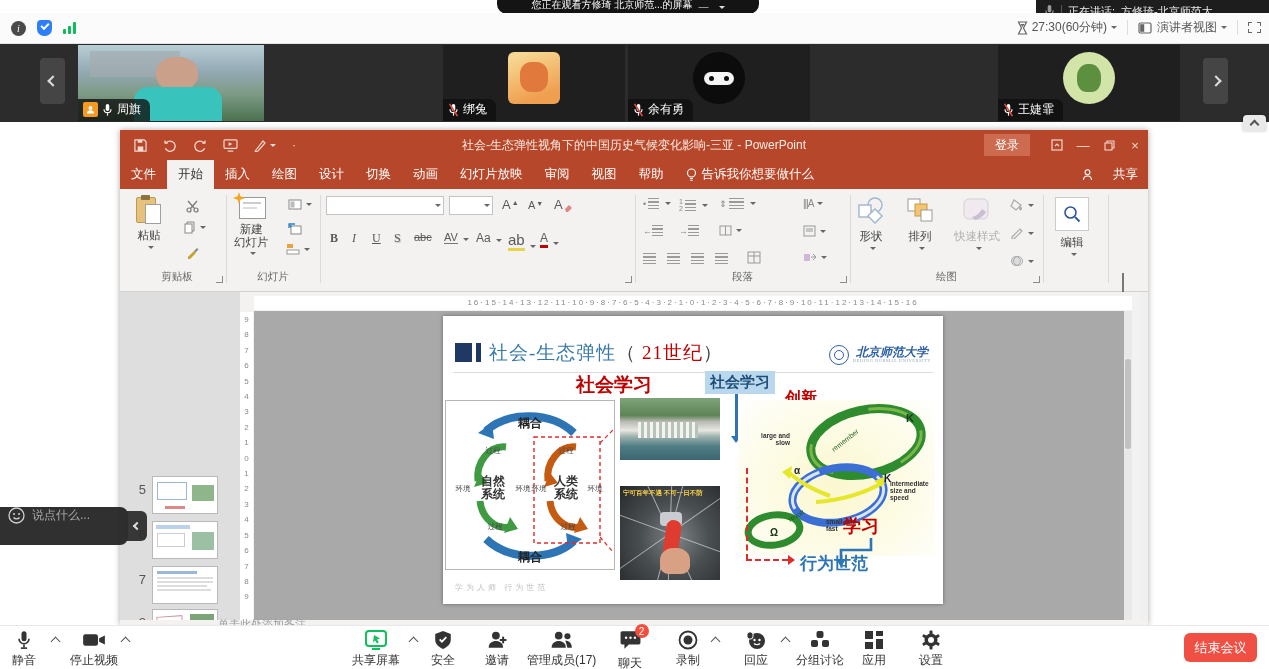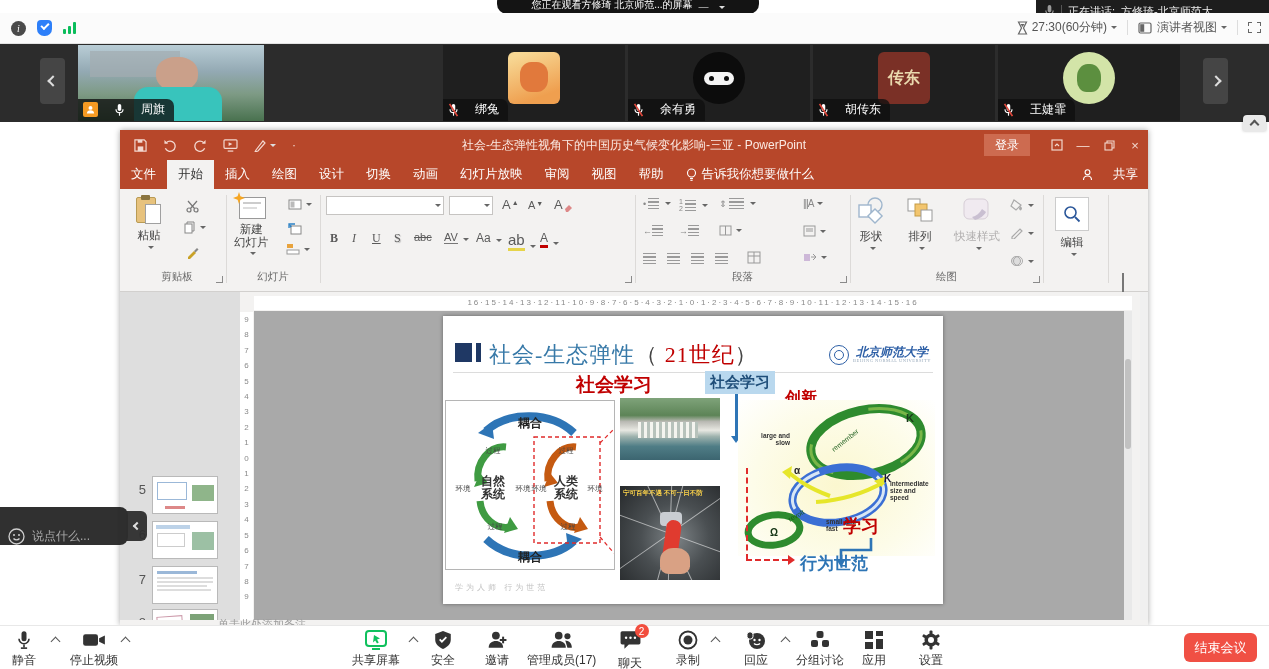--- a/index.html
+++ b/index.html
@@ -31,21 +31,21 @@
   .fsic i{position:absolute;width:4px;height:4px;border:1.5px solid #666}
   .fsic i:nth-child(1){left:0;top:0;border-right:none;border-bottom:none}
   .fsic i:nth-child(2){right:0;top:0;border-left:none;border-bottom:none}
   .fsic i:nth-child(3){left:0;bottom:0;border-right:none;border-top:none}
   .fsic i:nth-child(4){right:0;bottom:0;border-left:none;border-top:none}
 
   
   .strip{left:0;top:44px;width:1269px;height:78px;background:#2c2c2c}
   .vt{position:absolute;top:1px;height:76px;background:#1f1f1f;overflow:hidden}
   .vtag{position:absolute;left:0;bottom:0;background:rgba(15,15,15,.78);color:#fff;font-size:12px;
-    display:flex;align-items:center;gap:16px;padding:2px 9px 3px 5px;border-radius:0 7px 0 0}
+    display:flex;align-items:center;gap:4px;padding:2px 9px 3px 5px;border-radius:0 7px 0 0}
   .navbtn{position:absolute;width:25px;height:46px;top:14px;background:rgba(72,72,72,.92);border-radius:4px;
     display:flex;align-items:center;justify-content:center}
   .chv{width:8px;height:8px;border-left:2px solid #ddd;border-bottom:2px solid #ddd}
   .chv.l{transform:rotate(45deg)}
   .chv.r{transform:rotate(-135deg)}
   .chv.u{transform:rotate(135deg)}
   .badge-person{width:15px;height:15px;background:#f59a23;border-radius:2px;display:flex;align-items:center;justify-content:center}
   .avatar-sq{position:absolute;left:50%;top:7px;transform:translateX(-50%);width:52px;height:52px;border-radius:6px}
   .strip-col{left:1243px;top:115px;width:23px;height:16px;background:#e9e9e9;border-radius:4px 4px 0 0;
     display:flex;align-items:center;justify-content:center;box-shadow:0 0 3px rgba(0,0,0,.25)}
@@ -82,21 +82,21 @@
     text-align:center;white-space:pre-line;line-height:15.4px;overflow:hidden}
   .canvas{position:absolute;left:134px;top:181px;width:878px;height:309px;background:#a9a9a9;overflow:hidden}
   .canvas-sb{position:absolute;right:0;top:0;width:8px;height:309px;background:#e9e9e9}
   .canvas-sb i{position:absolute;left:1px;top:48px;width:6px;height:90px;background:#c1c1c1;border-radius:3px}
   .notes{position:absolute;left:98px;top:487px;font-size:11px;color:#9a9a9a}
 
   
   .slide{position:absolute;left:323px;top:186px;width:500px;height:288px;background:#fff;box-shadow:0 0 4px rgba(0,0,0,.4);overflow:hidden;font-family:"Liberation Serif",serif}
   .sq-navy{position:absolute;left:12px;top:27px;width:17px;height:19px;background:#1f3864}
   .bar-navy{position:absolute;left:33px;top:27px;width:5px;height:19px;background:#1f3864}
-  .stitle{position:absolute;left:46px;top:24px;font-size:22px;color:#3779a8;letter-spacing:1px}
+  .stitle{position:absolute;left:46px;top:24px;font-size:19px;color:#3779a8;letter-spacing:1px}
   .stitle .red{color:#c00000}
   .stitle .pr{color:#444}
   .shr{position:absolute;left:10px;top:56px;width:480px;height:1px;background:#dcdcdc}
   .logo{position:absolute;right:12px;top:29px;display:flex;gap:4px;align-items:center}
   .logo .ring{width:20px;height:20px;border:1.6px solid #2d5fa6;border-radius:50%;display:flex;align-items:center;justify-content:center}
   .logo .ring i{width:10px;height:10px;border:1px solid #2d5fa6;border-radius:50%}
   .logo .nm{font-size:12px;color:#2d5fa6;font-style:italic;font-weight:bold;line-height:11px}
   .logo .sub{font-size:4.5px;color:#9ab;letter-spacing:.5px}
   .lbl-red{color:#c00000;font-weight:bold;font-family:"Liberation Sans",sans-serif}
   .dike{position:absolute;left:262px;top:55px;background:#b9d8ee;color:#1f4e79;font-weight:bold;font-size:15px;padding:2px 5px;font-family:"Liberation Sans",sans-serif}
@@ -124,21 +124,21 @@
   .btoolbar{left:0;top:625px;width:1269px;height:44px;background:#fff;border-top:1px solid #e8e8e8}
   .titem{position:absolute;top:4px;display:flex;flex-direction:column;align-items:center;color:#333;font-size:12px;gap:2px}
   .tchev{position:absolute;top:12px;width:7px;height:7px;border-left:1.6px solid #555;border-top:1.6px solid #555;transform:rotate(45deg)}
   .endbtn{position:absolute;left:1184px;top:7px;width:73px;height:29px;background:#f05044;color:#fff;
     font-size:13px;border-radius:6px;display:flex;align-items:center;justify-content:center}
   .cbadge{position:absolute;right:-8px;top:-6px;min-width:14px;height:14px;border-radius:7px;background:#f24d3d;
     color:#fff;font-size:10px;display:flex;align-items:center;justify-content:center;padding:0 3px}
 
   
   .chatbar{left:0;top:507px;width:128px;height:38px;background:rgba(32,32,32,.93);border-radius:0 8px 8px 0;
-    display:flex;align-items:flex-end;gap:7px;padding:0 8px;z-index:5}
+    display:flex;align-items:flex-start;gap:7px;padding:0 8px;z-index:5}
   .chatbar .txt{color:#a8a8a8;font-size:12px}
   .chat-handle{left:126px;top:511px;width:21px;height:30px;background:rgba(45,45,45,.95);border-radius:0 6px 6px 0;
     display:flex;align-items:center;justify-content:center;z-index:5}
   .pptsb{position:absolute;right:0;top:162px;width:8px;height:328px;background:#f0f0f0}
 </style>
 </head>
 <body>
 
 <div id="root">
 
@@ -247,34 +247,20 @@
         <svg width="11" height="14" viewBox="0 0 12 16">
           <rect x="4" y="1" width="4" height="8" rx="2" fill="#fff"></rect>
           <path d="M2 7a4 4 0 0 0 8 0" fill="none" stroke="#fff" stroke-width="1.3"></path>
           <line x1="6" y1="11.5" x2="6" y2="14.5" stroke="#fff" stroke-width="1.3"></line>
           <line x1="1.5" y1="1" x2="10.5" y2="15" stroke="#e0483c" stroke-width="2"></line>
         </svg>
         <span>余有勇</span>
       </div>
     </div>
 
-    <div class="vt" style="left:813px;width:182px">
-      <div class="avatar-sq" style="background:#7a3026;display:flex;align-items:center;justify-content:center">
-        <span style="color:#ead9ae;font-size:16px;font-weight:bold">传东</span>
-      </div>
-      <div class="vtag">
-        <svg width="11" height="14" viewBox="0 0 12 16">
-          <rect x="4" y="1" width="4" height="8" rx="2" fill="#fff"></rect>
-          <path d="M2 7a4 4 0 0 0 8 0" fill="none" stroke="#fff" stroke-width="1.3"></path>
-          <line x1="6" y1="11.5" x2="6" y2="14.5" stroke="#fff" stroke-width="1.3"></line>
-          <line x1="1.5" y1="1" x2="10.5" y2="15" stroke="#e0483c" stroke-width="2"></line>
-        </svg>
-        <span>胡传东</span>
-      </div>
-    </div>
 
     <div class="vt" style="left:998px;width:182px">
       <div class="avatar-sq" style="background:#d3e4a8;border-radius:50%">
         <div style="position:absolute;left:14px;top:12px;width:24px;height:28px;background:#5c8f3f;border-radius:45% 45% 40% 40%"></div>
       </div>
       <div class="vtag">
         <svg width="11" height="14" viewBox="0 0 12 16">
           <rect x="4" y="1" width="4" height="8" rx="2" fill="#fff"></rect>
           <path d="M2 7a4 4 0 0 0 8 0" fill="none" stroke="#fff" stroke-width="1.3"></path>
           <line x1="6" y1="11.5" x2="6" y2="14.5" stroke="#fff" stroke-width="1.3"></line>

